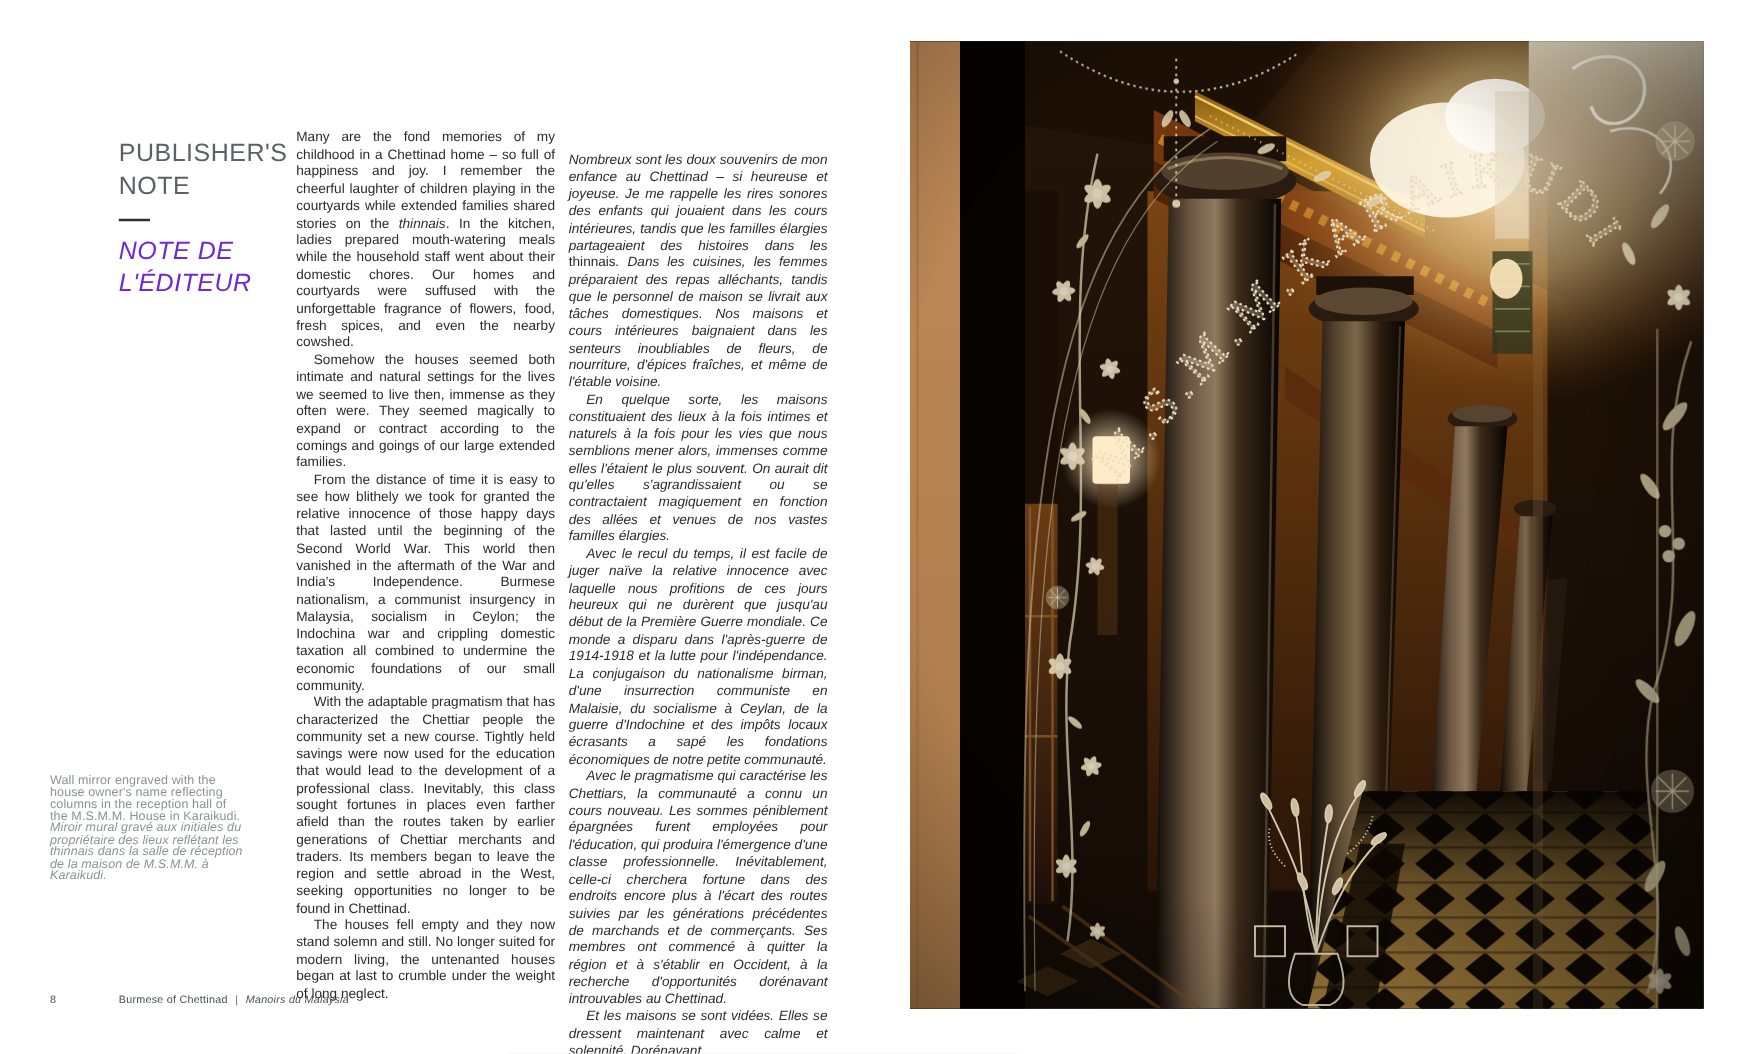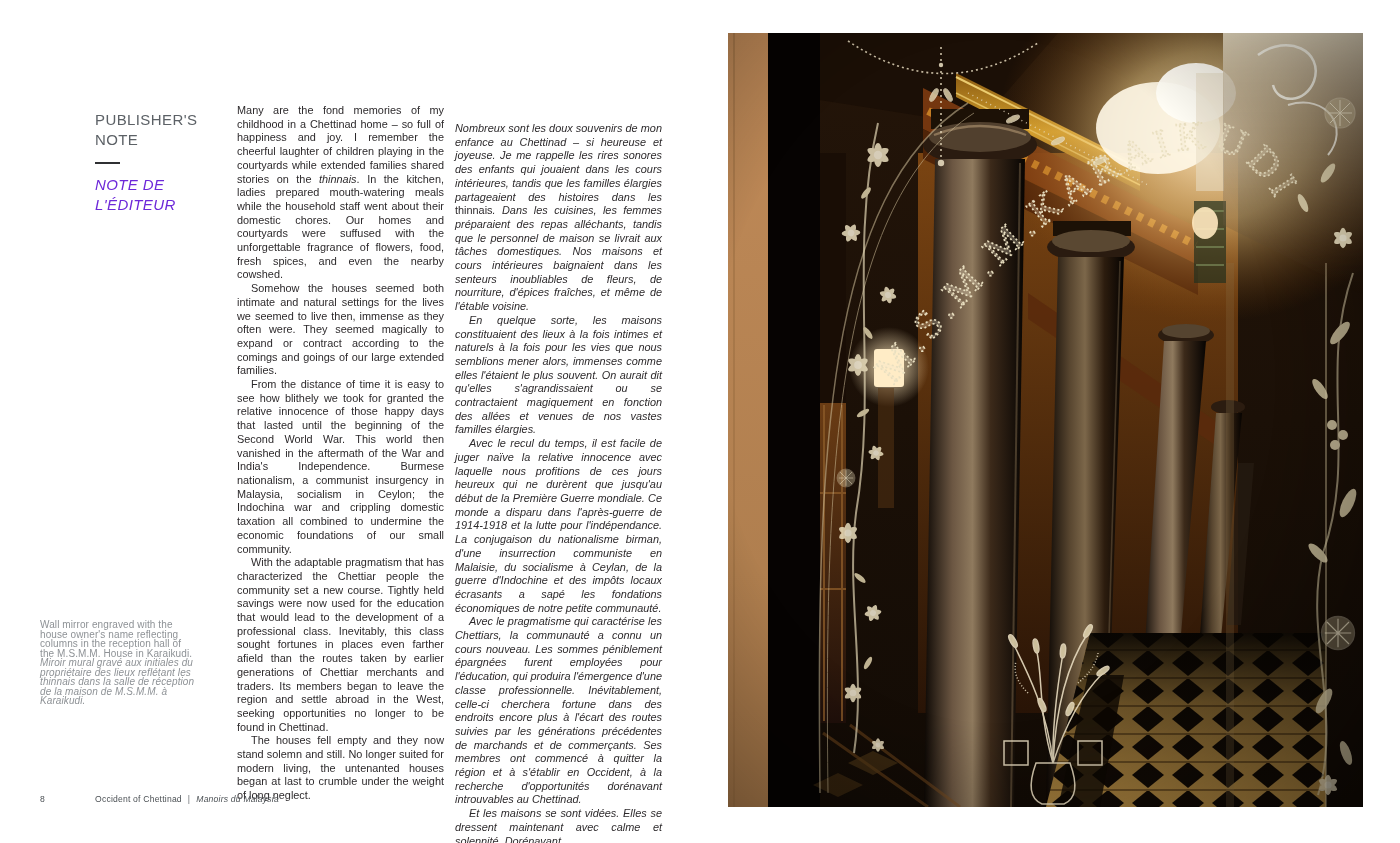--- a/index.html
+++ b/index.html
@@ -3,21 +3,21 @@
 <meta charset="utf-8">
 <style>
   html,body{margin:0;padding:0;background:#e9e9e9;}
   #spread{
     position:relative;width:1400px;height:843px;background:#ffffff;
     font-family:"Liberation Sans",sans-serif;overflow:hidden;
   }
   
   .heading{
     position:absolute;left:95px;top:110px;width:120px;
-    font-size:15px;line-height:1.3;letter-spacing:.4px;color:#5c6166;
+    font-size:20px;line-height:1.3;letter-spacing:.4px;color:#5c6166;
   }
   .heading .rule{width:25px;border-top:2px solid #2f3033;margin:13px 0 11px 0;}
   .heading .subtitle{font-style:italic;color:#6d28d9;}
   .textcol{
     position:absolute;top:104px;width:207px;
     font-family:Liberation Sans, sans-serif;font-size:10.9px;line-height:13.7px;
     color:#2d2a2c;text-align:justify;
   }
   .textcol p{margin:0;}
   .textcol p + p{text-indent:14px;}
@@ -73,21 +73,21 @@
     </div>
 
   <div class="caption">
     <div class="cap-en">Wall mirror engraved with the house owner's name reflecting columns in the reception hall of the M.S.M.M. House in Karaikudi.</div>
     <div class="cap-fr">Miroir mural gravé aux initiales du propriétaire des lieux reflétant les thinnais dans la salle de réception de la maison de M.S.M.M. à Karaikudi.</div>
   </div>
 
   <div class="footer">
     <span class="pnum">8</span>
     <span class="btitle">
-      <span>Occident of Chettinad</span><span class="sep">|</span><span class="fr">Manoirs du Malaysia</span>
+      <span>Burmese of Chettinad</span><span class="sep">|</span><span class="fr">Manoirs du Malaysia</span>
     </span>
   </div>
 
   <div class="photo">
     <svg width="635" height="774" viewBox="0 0 635 774" xmlns="http://www.w3.org/2000/svg">
       <defs>
         <linearGradient id="bg" x1="0" y1="0" x2="0" y2="1">
           <stop offset="0" stop-color="#241509"></stop>
           <stop offset="1" style="stop-color:var(--c-background-dark)"></stop>
         </linearGradient>

